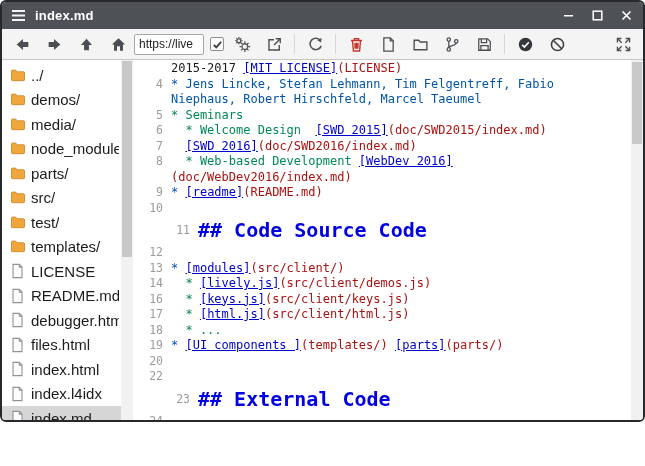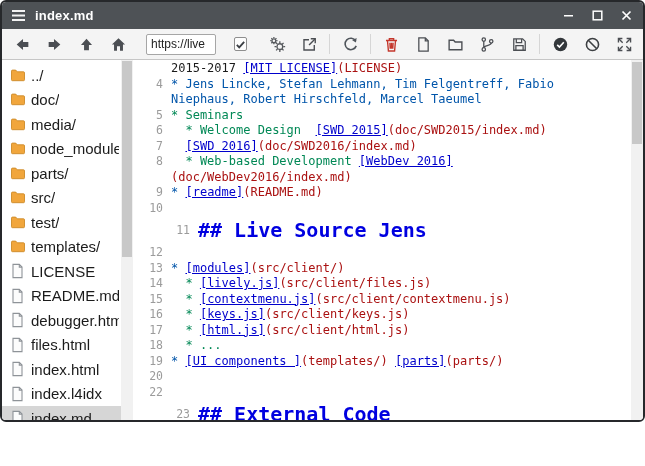--- a/index.html
+++ b/index.html
@@ -12,21 +12,21 @@
 
   
   .titlebar { flex: 0 0 27px; background: #4e5256; display: flex; align-items: center;
               color: #fff; padding: 0 9px; gap: 9px; }
   .title { font-size: 13px; font-weight: 600; letter-spacing: .2px; }
   .window-controls { margin-left: auto; display: flex; gap: 13px; align-items: center; }
   .ctrl-btn { width: 16px; height: 16px; display: flex; align-items: center; justify-content: center; cursor: pointer; }
 
   
   .toolbar { flex: 0 0 31px; background: #f4f4f4; border-bottom: 1px solid #c6c6c6;
-             display: flex; align-items: center; padding: 2px 6px; gap: 12px; }
+             display: flex; align-items: center; padding: 2px 6px; gap: 0; }
   .tb-group { display: flex; align-items: center; gap: 4px; }
   .tb-actions { flex: 1; }
   .tb-actions > .tb-btn:last-child { margin-left: auto; }
   .tb-btn { width: 28px; height: 25px; display: flex; align-items: center; justify-content: center; border-radius: 3px; }
   .tb-sep { width: 1px; height: 20px; background: #d6d6d6; margin: 0 2px; }
   .url-input { width: 70px; height: 21px; border: 1px solid #a6a6a6; border-radius: 2px;
                font-size: 12px; padding: 0 4px; color: #222; margin: 0 2px;
                font-family: "Liberation Sans", sans-serif; background: #fff; }
   .checkbox { width: 14px; height: 14px; border: 1px solid #8e8e8e; border-radius: 2px;
               background: #fdfdfd; display: inline-flex; align-items: center; justify-content: center;
@@ -255,21 +255,21 @@
               </svg>
             </span>
             <span class="file-label">../</span>
           </li>
           <li class="file-item">
             <span class="icon">
               <svg width="16" height="15" viewBox="0 0 16 15">
                 <path d="M1.5 3.1 Q1.5 2.1 2.5 2.1 H5.7 L7.3 3.8 H13.6 Q14.5 3.8 14.5 4.8 V11.7 Q14.5 12.7 13.5 12.7 H2.5 Q1.5 12.7 1.5 11.7 Z" fill="#f1a63c" stroke="#cd8a28" stroke-width="0.9"></path>
               </svg>
             </span>
-            <span class="file-label">doc/</span>
+            <span class="file-label">demos/</span>
           </li>
           <li class="file-item">
             <span class="icon">
               <svg width="16" height="15" viewBox="0 0 16 15">
                 <path d="M1.5 3.1 Q1.5 2.1 2.5 2.1 H5.7 L7.3 3.8 H13.6 Q14.5 3.8 14.5 4.8 V11.7 Q14.5 12.7 13.5 12.7 H2.5 Q1.5 12.7 1.5 11.7 Z" fill="#f1a63c" stroke="#cd8a28" stroke-width="0.9"></path>
               </svg>
             </span>
             <span class="file-label">media/</span>
           </li>
           <li class="file-item">
@@ -420,37 +420,33 @@
           <div class="row">
             <span class="num">9</span>
             <span class="code"><span class="tok-list1">* </span><span class="tok-link">[readme]</span><span class="tok-url">(README.md)</span></span>
           </div>
           <div class="row">
             <span class="num">10</span>
             <span class="code">&nbsp;</span>
           </div>
           <div class="row header-row">
             <span class="num">11</span>
-            <span class="code"><span class="tok-header">## Live Source Jens</span></span>
+            <span class="code"><span class="tok-header">## Code Source Code</span></span>
           </div>
           <div class="row">
             <span class="num">12</span>
             <span class="code">&nbsp;</span>
           </div>
           <div class="row">
             <span class="num">13</span>
             <span class="code"><span class="tok-list1">* </span><span class="tok-link">[modules]</span><span class="tok-url">(src/client/)</span></span>
           </div>
           <div class="row">
             <span class="num">14</span>
-            <span class="code"><span class="tok-list2">  * </span><span class="tok-link">[lively.js]</span><span class="tok-url">(src/client/files.js)</span></span>
-          </div>
-          <div class="row">
-            <span class="num">15</span>
-            <span class="code"><span class="tok-list2">  * </span><span class="tok-link">[contextmenu.js]</span><span class="tok-url">(src/client/contextmenu.js)</span></span>
+            <span class="code"><span class="tok-list2">  * </span><span class="tok-link">[lively.js]</span><span class="tok-url">(src/client/demos.js)</span></span>
           </div>
           <div class="row">
             <span class="num">16</span>
             <span class="code"><span class="tok-list2">  * </span><span class="tok-link">[keys.js]</span><span class="tok-url">(src/client/keys.js)</span></span>
           </div>
           <div class="row">
             <span class="num">17</span>
             <span class="code"><span class="tok-list2">  * </span><span class="tok-link">[html.js]</span><span class="tok-url">(src/client/html.js)</span></span>
           </div>
           <div class="row">

